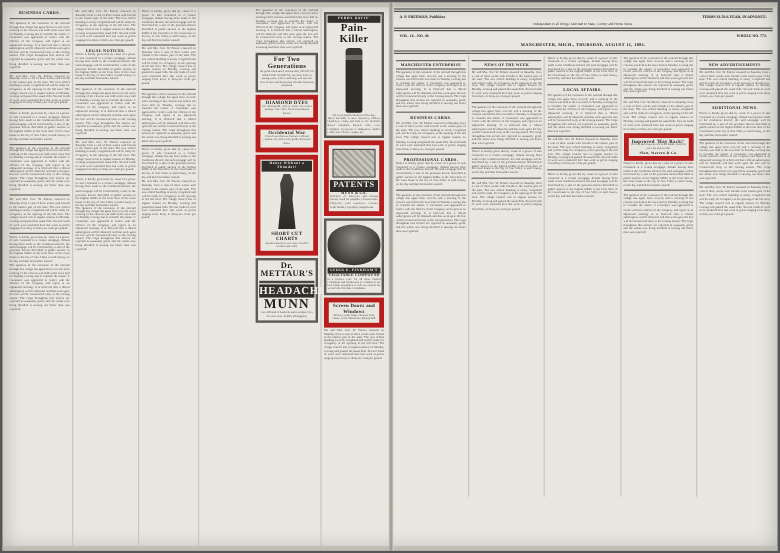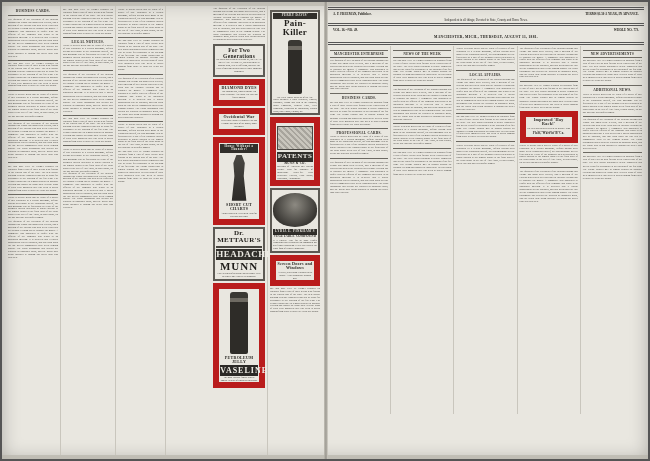--- a/index.html
+++ b/index.html
@@ -33,21 +33,21 @@
       font-family:"Liberation Serif",serif;color:#1d1b18;}
   .crest{display:inline-block;width:46px;height:20px;vertical-align:middle;margin:0 5px;}
   .mast-sub{display:flex;justify-content:space-between;font-size:3px;padding:1px 6px 0;color:#33312d;}
   .mast-sub .c{flex:1;text-align:center;}
   .mast-line{border-top:1px solid #555;border-bottom:1px solid #555;height:1px;margin:1px 0;}
   .mast-row{display:flex;justify-content:space-between;font-size:3.2px;font-weight:bold;
             padding:1px 5px;color:#26241f;}
   .dateline{text-align:center;font-size:3.6px;font-weight:bold;letter-spacing:.3px;padding:2px 0;color:#23211d;}
 
   
-  .box{border:6px solid #b91c1c;margin:2px 0;padding:1px;text-align:center;}
+  .box{border:4px solid #b91c1c;margin:2px 0;padding:1px;text-align:center;}
   .boxd{border:2px double #5d5a54;margin:2px 0;padding:1px;text-align:center;}
   .ad-title{font-weight:bold;letter-spacing:.3px;color:#211f1b;}
   .t3{font-size:3px;line-height:3.6px;}
   .t4{font-size:4px;line-height:4.6px;}
   .t5{font-size:5.5px;line-height:6px;}
   .t7{font-size:7px;line-height:7.5px;}
   .t9{font-size:9px;line-height:9.5px;}
   .bottle{width:14px;height:54px;margin:2px auto;
     background:linear-gradient(180deg,#3a3833 0 6px,#6e6a62 6px 10px,#2e2c28 10px 100%);
     border-radius:3px 3px 2px 2px;}
@@ -140,26 +140,20 @@
             <div class="ad-title t4">SHORT CUT CHARTS</div>
             <div class="body c" style="font-size:2.3px;line-height:2.8px;">Agents wanted in every town. Send for circulars and terms.</div>
           </div>
           <div class="boxd">
             <div class="ad-title t7">Dr. METTAUR'S</div>
             <div class="strike"></div>
             <div class="ad-title t9 blk" style="padding:1px 0;">HEADACHE</div>
             <div class="pills">MUNN</div>
             <div class="body c" style="font-size:2.3px;line-height:2.8px;">Cure all kinds of headache and neuralgia. Price 25 cents a box. Sold by all druggists.</div>
           </div>
-          <div class="box">
-            <div class="bottle lg"></div>
-            <div class="ad-title t4">PETROLEUM JELLY</div>
-            <div class="vaseline">VASELINE</div>
-            <div class="body c" style="font-size:2.3px;line-height:2.8px;">The most valuable family remedy known. Beware of worthless imitations.</div>
-          </div>
         </div>
 
         <div class="col" style="width:18%;">
           <div class="boxd">
             <div class="ad-title t3 blk" style="padding:1px 0;">PERRY DAVIS'</div>
             <div class="ad-title t9" style="font-family:'Liberation Serif',serif;text-align:center;">Pain-Killer</div>
             <div class="bottle"></div>
             <div class="body c" style="font-size:2.3px;line-height:2.8px;">The Great Family Medicine of the Age.</div>
             <div class="body" style="font-size:2.3px;line-height:2.8px;text-align:justify;">Taken internally it cures Dysentery, Cholera, Diarrhoea, Cramp and Pain in the Stomach, Bowel Complaint, Painters' Colic, Liver Complaint, Dyspepsia or Indigestion, Sudden Colds, Sore Throat, Coughs, &amp;c.</div>
           </div>

